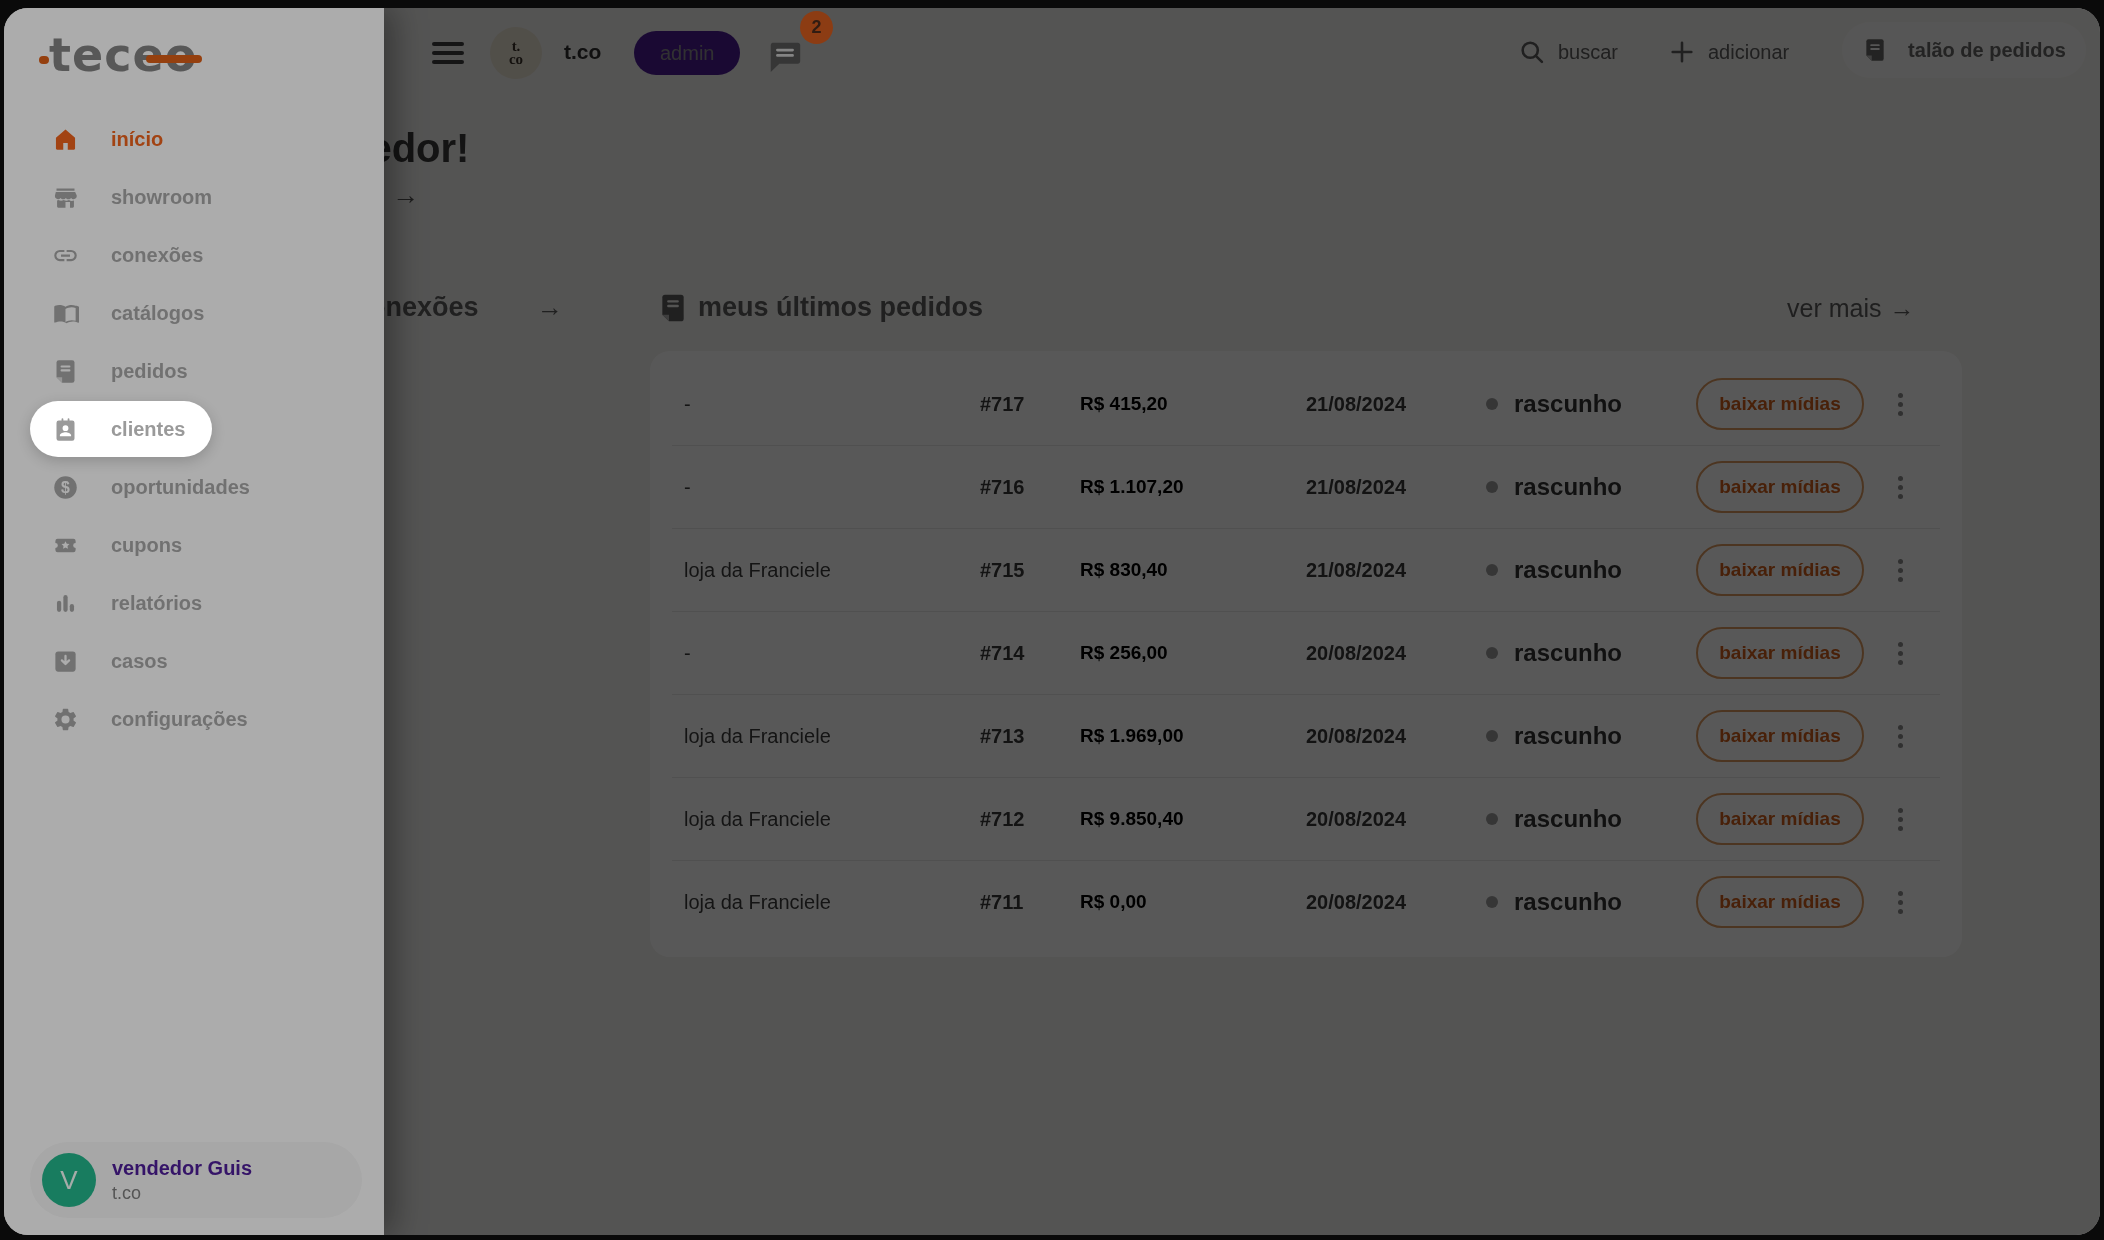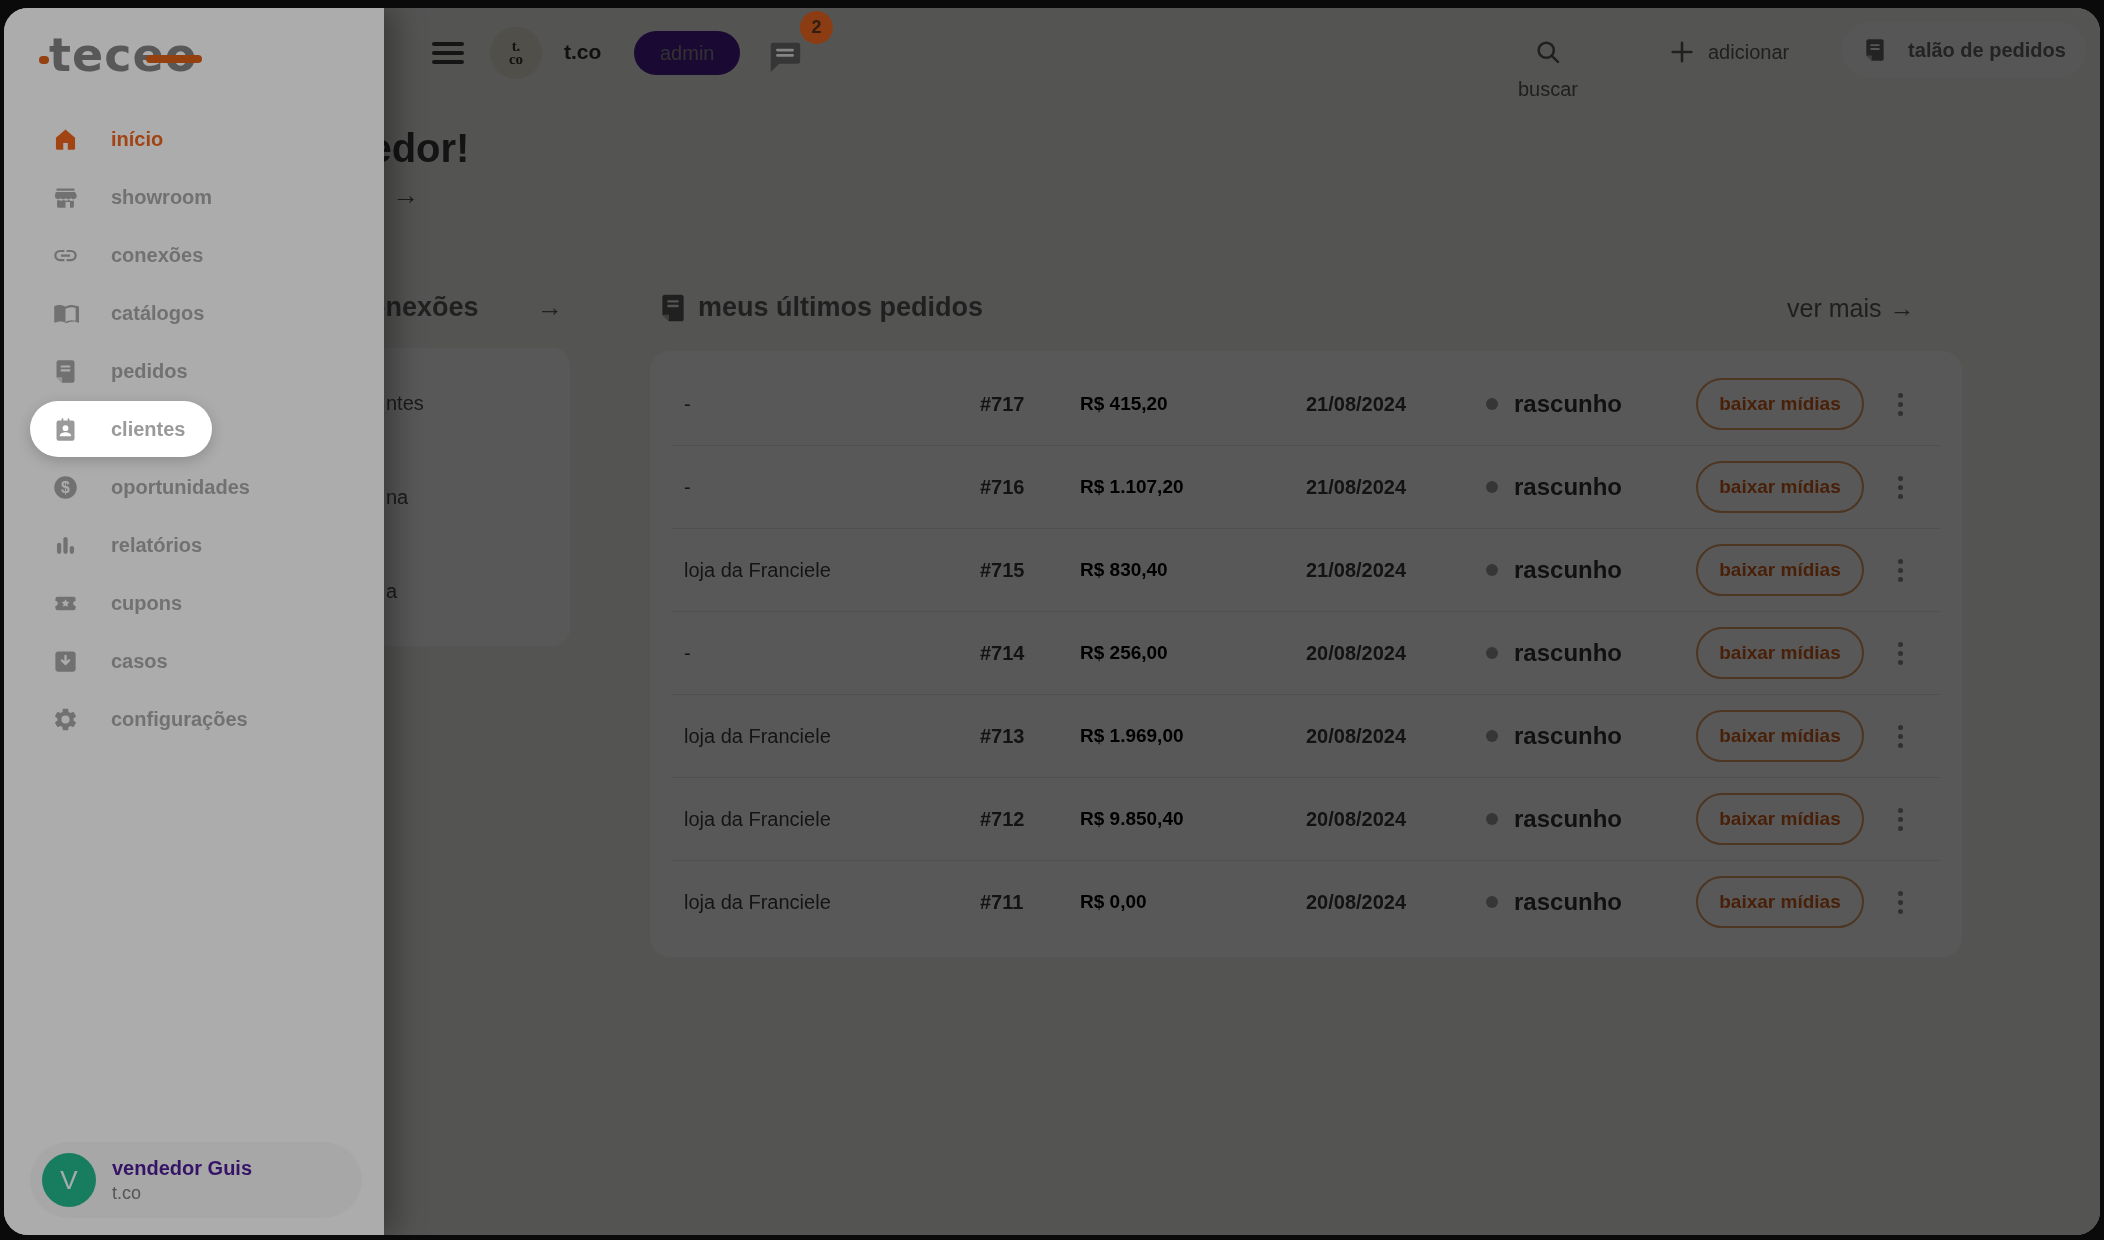--- a/index.html
+++ b/index.html
@@ -14,21 +14,21 @@
   .hamburger span{display:block;height:3.6px;border-radius:2px;background:#3f3f3f;margin-bottom:5.4px;}
   .ws-avatar{position:absolute;left:486px;top:19px;width:52px;height:52px;border-radius:50%;
       background:#eae3d3;display:flex;flex-direction:column;align-items:center;justify-content:center;
       font-family:"Liberation Serif","DejaVu Serif",serif;color:#3a332b;font-weight:700;
       font-size:15px;line-height:.85;}
   .ws-name{position:absolute;left:560px;top:32px;font-size:21px;font-weight:700;color:#2e2e2e;}
   .role-chip{position:absolute;left:630px;top:23px;height:44px;padding:0 26px;border-radius:22px;
       background:#4c1d95;color:#8f8f8f;font-size:20px;display:flex;align-items:center;}
   .tb-act{position:absolute;top:30px;display:flex;align-items:center;gap:12px;color:#5c5c5c;
       font-size:20px;cursor:pointer;}
-  .tb-search{left:1514px;flex-direction:column;} .tb-add{left:1664px;}
+  .tb-search{left:1514px;} .tb-add{left:1664px;}
   .pad-btn{position:absolute;left:1838px;top:14px;width:244px;height:56px;border-radius:28px;
       background:#f9f8f6;display:flex;align-items:center;justify-content:center;gap:20px;
       color:#666;font-size:20px;font-weight:600;cursor:pointer;}
 
   .greeting{position:absolute;left:192px;top:118px;font-size:40px;font-weight:600;color:#3b3b3b;}
   .greet-arrow{position:absolute;left:388px;top:172px;font-size:27px;color:#555;}
 
   .sec-title{position:absolute;top:284px;font-size:27px;font-weight:600;color:#5e5e5e;}
   .conx-title{left:248px;} .conx-arrow{position:absolute;left:533px;top:284px;font-size:26px;color:#5e5e5e;cursor:pointer;}
   .orders-head-icon{position:absolute;left:653px;top:284px;}
@@ -138,25 +138,20 @@
       </svg>
       <span>talão de pedidos</span>
     </div>
 
     <div class="greeting">olá, vendedor!</div>
     <div class="greet-arrow">→</div>
 
     <div class="sec-title conx-title">minhas conexões</div>
     <div class="conx-arrow">→</div>
 
-    <div class="conx-card">
-      <span style="top:44px">ntes</span>
-      <span style="top:138px">na</span>
-      <span style="top:232px">a</span>
-    </div>
 
     <div class="orders-head-icon">
       <svg width="32" height="32" viewBox="0 0 24 24" fill="#5e5e5e">
         <path d="M6 2h12a2 2 0 0 1 2 2v16a2 2 0 0 1-2 2H9l-5-5V4a2 2 0 0 1 2-2z"></path>
         <path d="M9 22v-5H4z" fill="#b5b5b5"></path>
         <path d="M8.5 7h7M8.5 10.5h7" stroke="#f3f2f0" stroke-width="1.8" stroke-linecap="round"></path>
       </svg>
     </div>
     <div class="sec-title orders-title">meus últimos pedidos</div>
 
@@ -370,33 +365,33 @@
       <div class="nav-item">
         <svg width="27" height="27" viewBox="0 0 24 24">
           <circle cx="12" cy="12" r="10" fill="#a3a3a3"></circle>
           <text x="12" y="17" text-anchor="middle" font-size="14" font-weight="bold" fill="#f7f7f7" font-family="Liberation Sans, sans-serif">$</text>
         </svg>
         <span class="lbl">oportunidades</span>
       </div>
 
       <div class="nav-item">
         <svg width="27" height="27" viewBox="0 0 24 24" fill="#a3a3a3">
+          <path d="M3 8a2 2 0 0 1 2-2h14a2 2 0 0 1 2 2v1.8a2.2 2.2 0 0 0 0 4.4V16a2 2 0 0 1-2 2H5a2 2 0 0 1-2-2v-1.8a2.2 2.2 0 0 0 0-4.4z"></path>
+          <path d="m12 8.2 1.1 2.2 2.4.35-1.75 1.7.4 2.4L12 13.7l-2.15 1.15.4-2.4-1.75-1.7 2.4-.35z" fill="#f7f7f7"></path>
+        </svg>
+        <span class="lbl">cupons</span>
+      </div>
+
+      <div class="nav-item">
+        <svg width="27" height="27" viewBox="0 0 24 24" fill="#a3a3a3">
           <rect x="4.4" y="9.5" width="3.8" height="10" rx="1.9"></rect>
           <rect x="10.1" y="4.5" width="3.8" height="15" rx="1.9"></rect>
           <rect x="15.8" y="12.5" width="3.8" height="7" rx="1.9"></rect>
         </svg>
         <span class="lbl">relatórios</span>
-      </div>
-
-      <div class="nav-item">
-        <svg width="27" height="27" viewBox="0 0 24 24" fill="#a3a3a3">
-          <path d="M3 8a2 2 0 0 1 2-2h14a2 2 0 0 1 2 2v1.8a2.2 2.2 0 0 0 0 4.4V16a2 2 0 0 1-2 2H5a2 2 0 0 1-2-2v-1.8a2.2 2.2 0 0 0 0-4.4z"></path>
-          <path d="m12 8.2 1.1 2.2 2.4.35-1.75 1.7.4 2.4L12 13.7l-2.15 1.15.4-2.4-1.75-1.7 2.4-.35z" fill="#f7f7f7"></path>
-        </svg>
-        <span class="lbl">cupons</span>
       </div>
 
       <div class="nav-item">
         <svg width="27" height="27" viewBox="0 0 24 24" fill="#a3a3a3">
           <rect x="3" y="3" width="18" height="18" rx="2.5"></rect>
           <path d="M12 7v7M8.8 11l3.2 3.2 3.2-3.2" stroke="#f7f7f7" stroke-width="2" fill="none" stroke-linecap="round" stroke-linejoin="round"></path>
         </svg>
         <span class="lbl">casos</span>
       </div>
 

